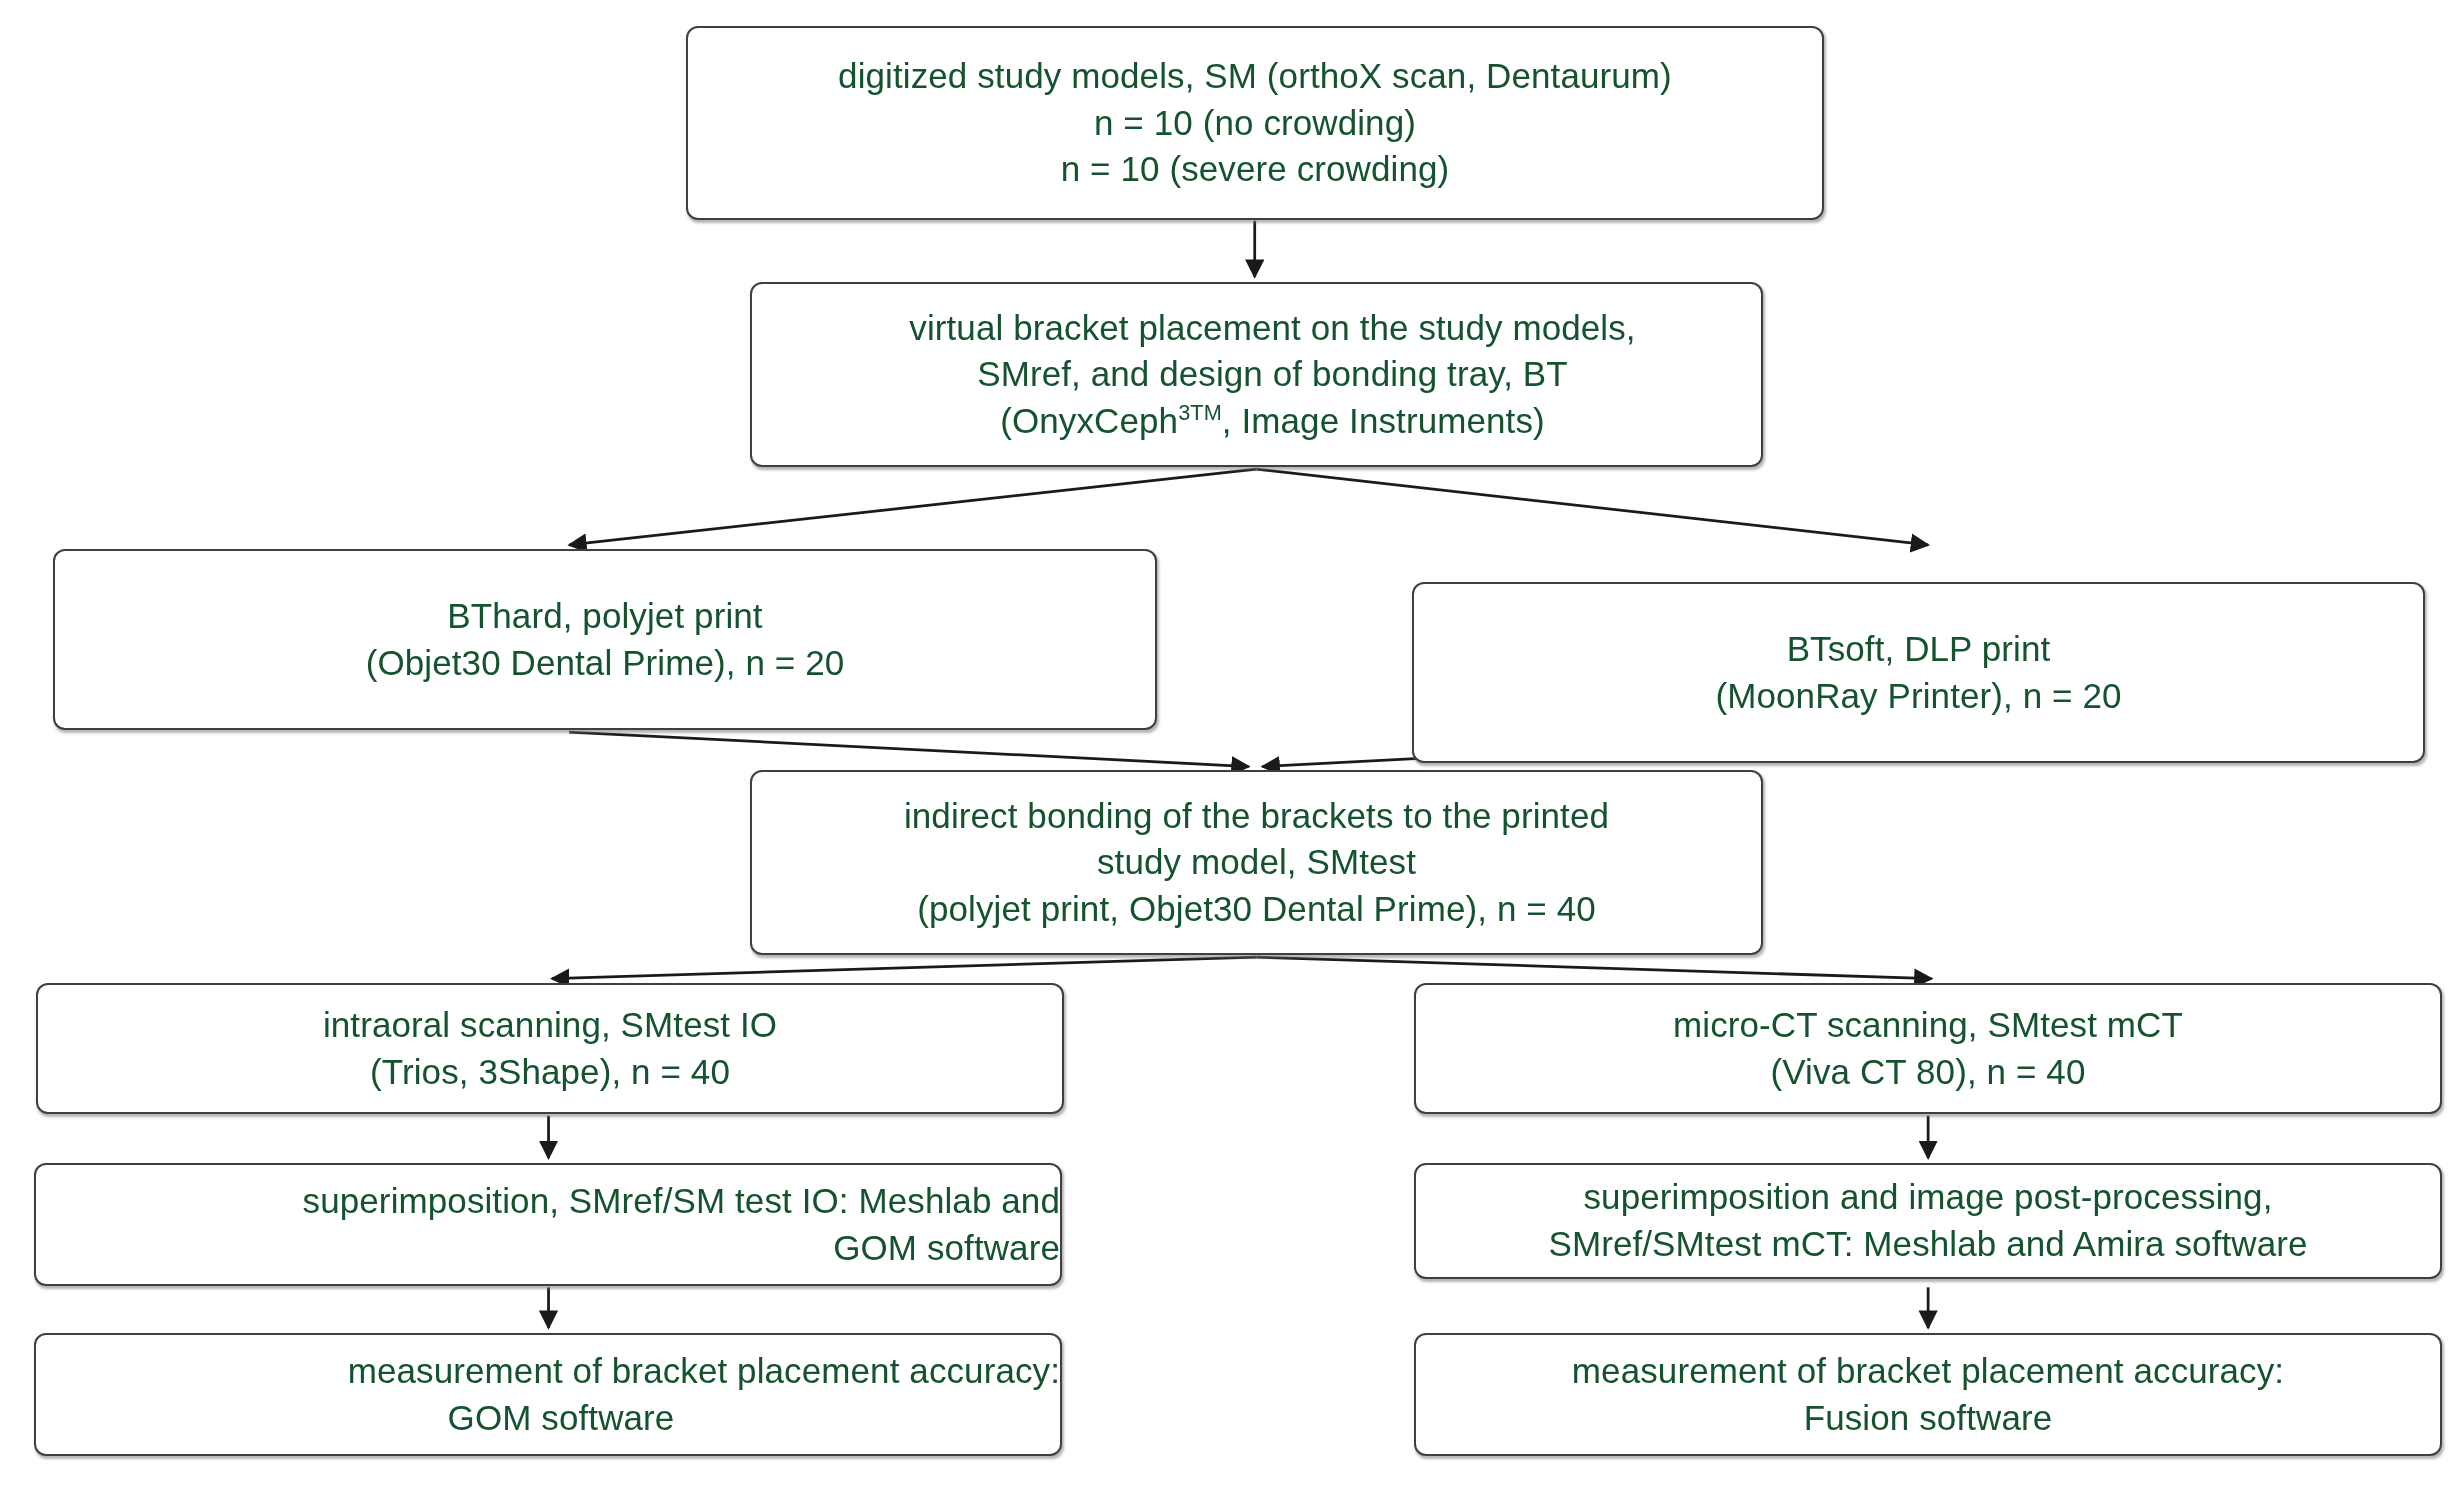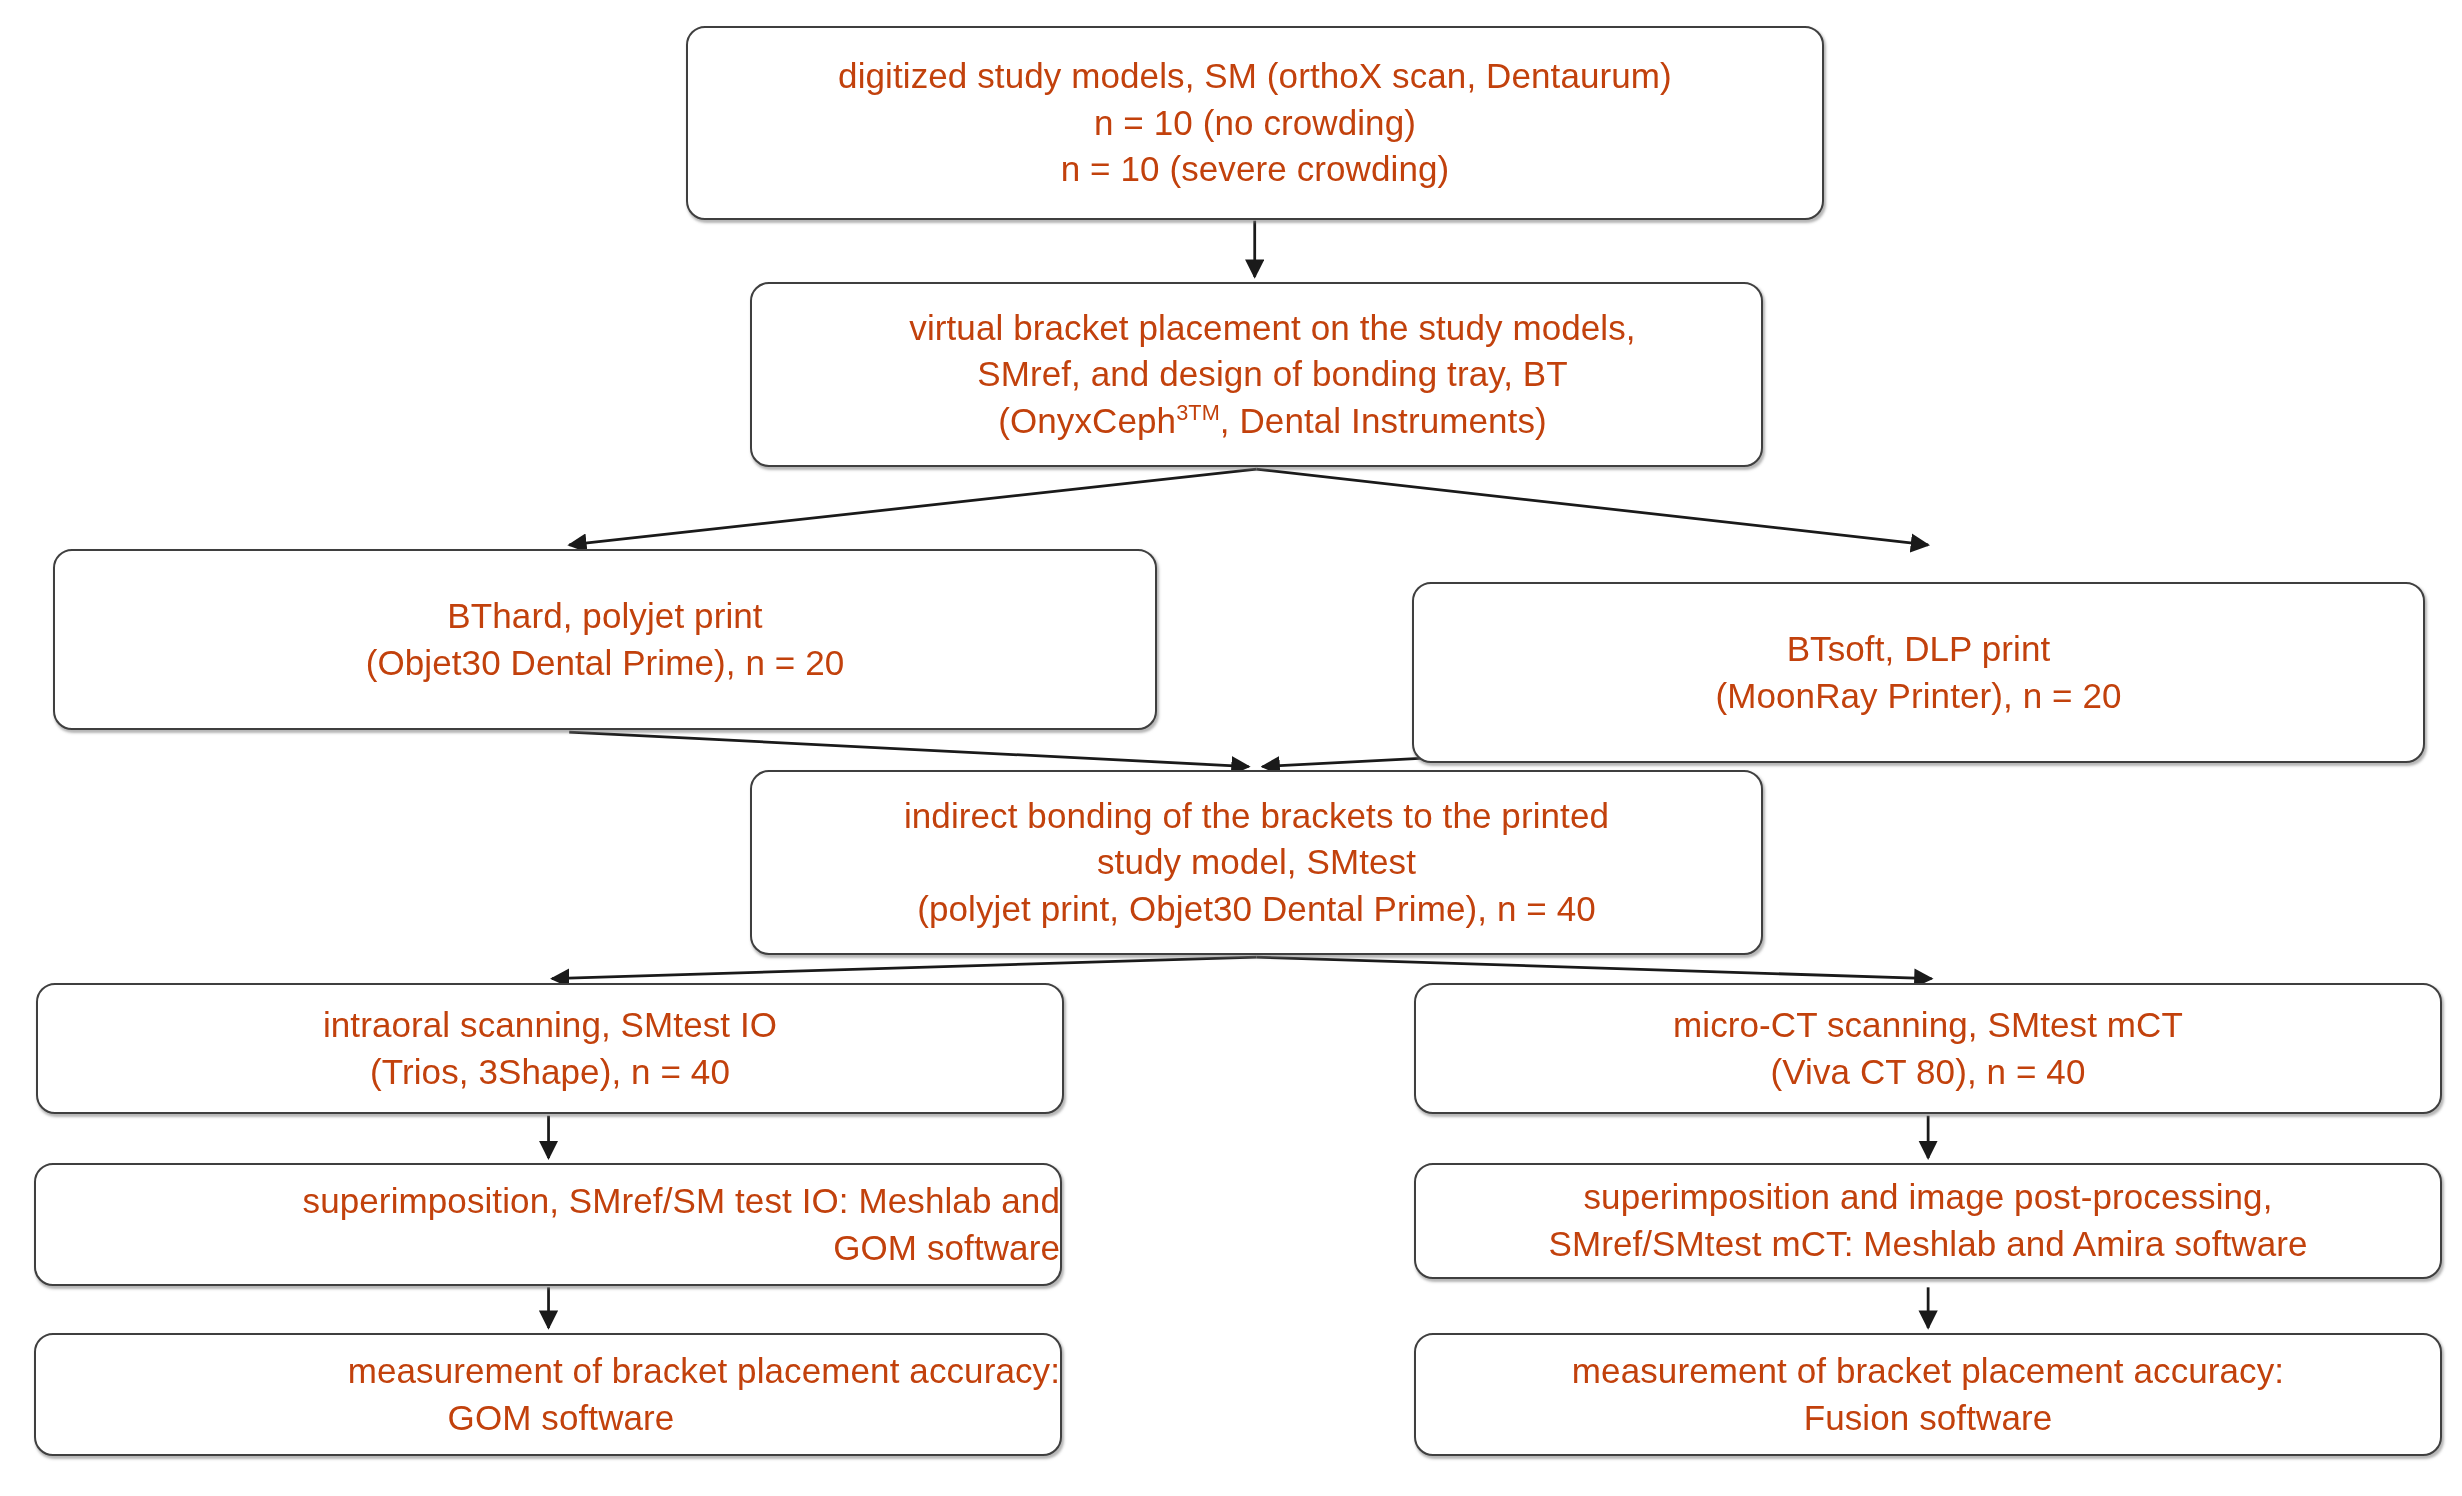--- a/index.html
+++ b/index.html
@@ -24,30 +24,30 @@
     top: 0;
     width: 2462px;
     height: 1496px;
     pointer-events: none;
   }
   .node {
     position: absolute;
     box-sizing: border-box;
     background: #ffffff;
     border: 2.2px solid #3f3f3f;
-    border-radius: 19px;
+    border-radius: 12px;
     box-shadow: 1.7px 2.6px 2.6px rgba(120,120,120,0.55);
     display: flex;
     flex-direction: column;
     align-items: center;
     justify-content: center;
     text-align: center;
     font-size: 35px;
     line-height: 1.33;
-    color: #c2410c;
+    color: #14532d;
     letter-spacing: 0.1px;
     z-index: 2;
   }
   .node .line {
     display: block;
     white-space: nowrap;
   }
   .node.left-align {
     align-items: flex-end;
     text-align: left;
@@ -100,21 +100,21 @@
 
   <div class="node" id="n-study-models">
     <span class="line">digitized study models, SM (orthoX scan, Dentaurum)</span>
     <span class="line">n = 10 (no crowding)</span>
     <span class="line">n = 10 (severe crowding)</span>
   </div>
 
   <div class="node" id="n-virtual-placement">
     <span class="line">virtual bracket placement on the study models,</span>
     <span class="line">SMref, and design of bonding tray, BT</span>
-    <span class="line"><span>(OnyxCeph</span><sup>3TM</sup><span>, Dental Instruments)</span></span>
+    <span class="line"><span>(OnyxCeph</span><sup>3TM</sup><span>, Image Instruments)</span></span>
   </div>
 
   <div class="node" id="n-bthard">
     <span class="line">BThard, polyjet print</span>
     <span class="line">(Objet30 Dental Prime), n = 20</span>
   </div>
 
   <div class="node" id="n-btsoft">
     <span class="line">BTsoft, DLP print</span>
     <span class="line">(MoonRay Printer), n = 20</span>

